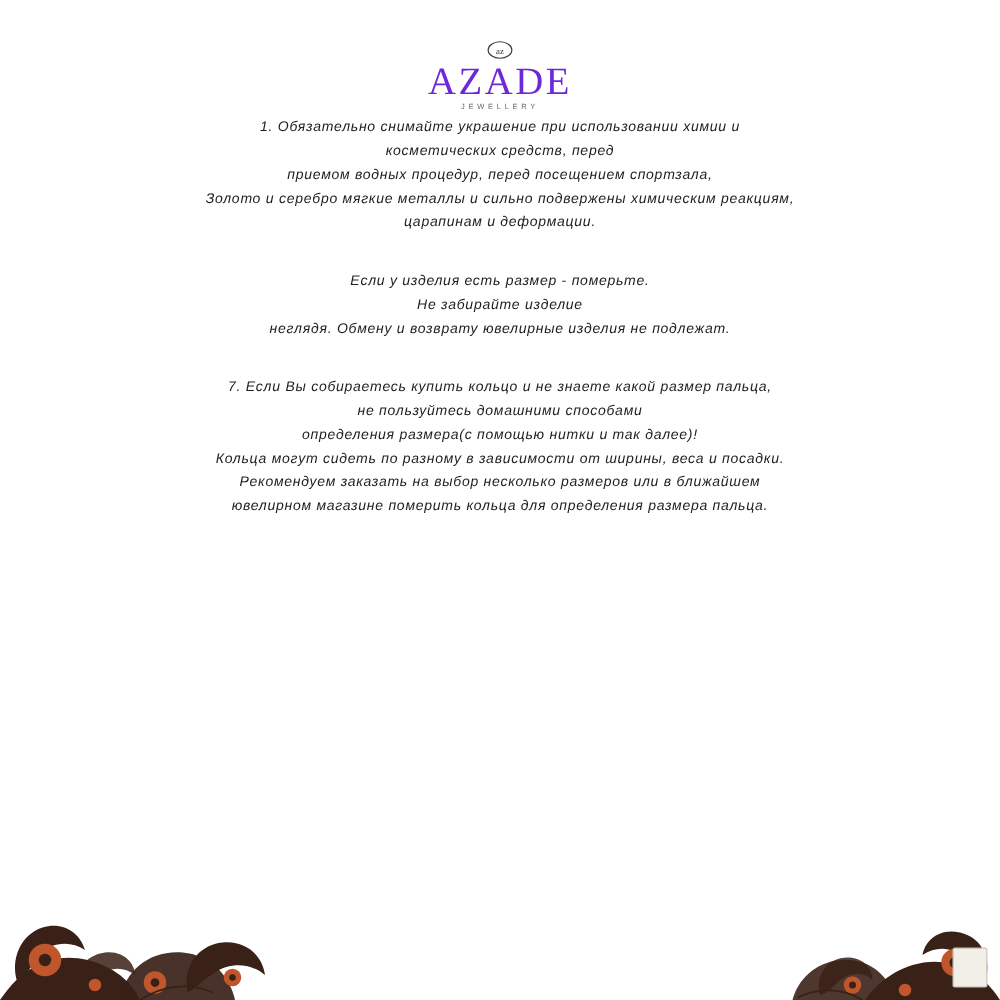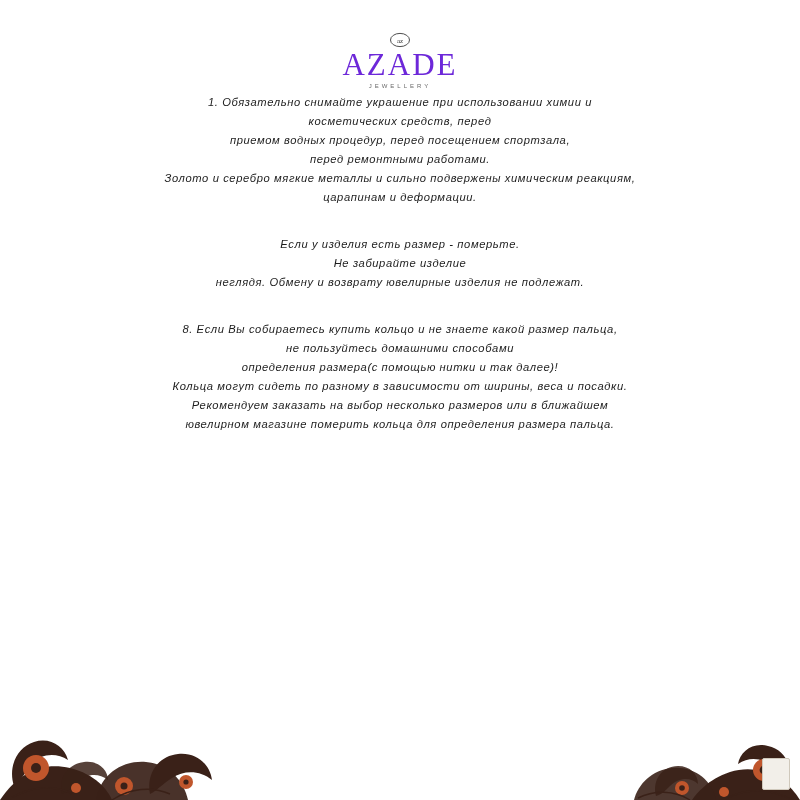--- a/index.html
+++ b/index.html
@@ -116,37 +116,36 @@
     <div class="logo-word">AZADE</div>
     <div class="logo-sub">JEWELLERY</div>
   </div>
 
   <div class="content">
 
     <div>
       <div class="line">1. Обязательно снимайте украшение при использовании химии  и</div>
       <div class="line">косметических средств, перед</div>
       <div class="line">приемом водных процедур, перед посещением спортзала,</div>
-      <div class="line">перед ремонтными работами.</div>
       <div class="line">Золото и серебро мягкие металлы и сильно подвержены химическим реакциям,</div>
       <div class="line">царапинам и деформации.</div>
     </div>
 
     <div class="block-gap"></div>
 
     <div>
       <div class="line">Если у изделия есть размер - померьте.</div>
       <div class="line">Не забирайте изделие</div>
       <div class="line">неглядя. Обмену и возврату ювелирные изделия не подлежат.</div>
     </div>
 
     <div class="block-gap"></div>
 
     <div>
-      <div class="line">8. Если Вы собираетесь купить кольцо  и не знаете какой размер пальца,</div>
+      <div class="line">7. Если Вы собираетесь купить кольцо  и не знаете какой размер пальца,</div>
       <div class="line">не пользуйтесь домашними способами</div>
       <div class="line">определения размера(с помощью нитки и так далее)!</div>
       <div class="line">Кольца могут сидеть по разному в зависимости  от ширины, веса и посадки.</div>
       <div class="line">Рекомендуем заказать на выбор несколько размеров или в ближайшем</div>
       <div class="line">ювелирном магазине померить кольца для определения размера пальца.</div>
     </div>
 
   </div>
 
   <svg class="ornament left" width="220" height="110" viewBox="0 0 220 110" aria-hidden="true">

